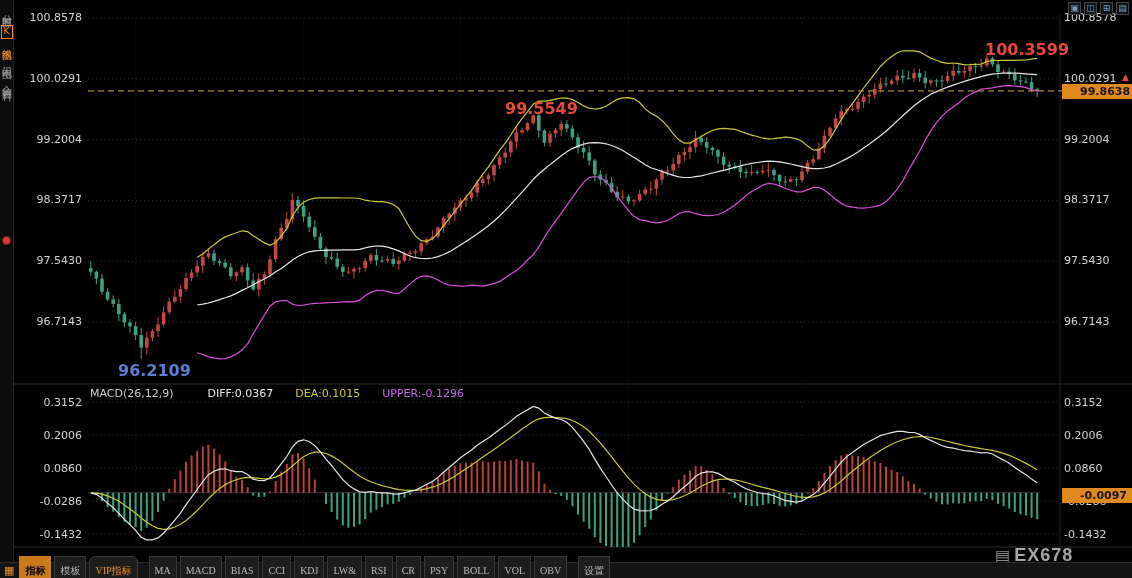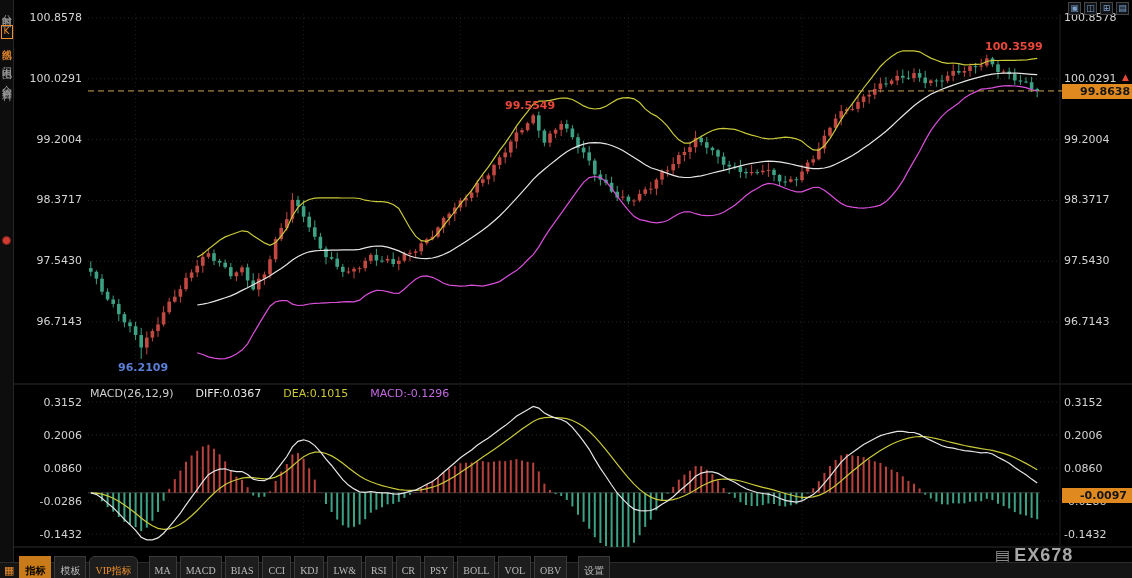--- a/index.html
+++ b/index.html
@@ -37,26 +37,26 @@
 
   
   .ytick{position:absolute;font-size:11px;color:#d4d4d4;z-index:3;}
   .ytick.left{left:18px;width:64px;text-align:right;}
   .ytick.right{left:1064px;text-align:left;}
 
   
   .macd-hdr{position:absolute;left:90px;top:387px;font-size:11px;display:flex;gap:22px;z-index:5;
             white-space:nowrap;}
   .mlab{color:#cfcfcf;}
-  .mdiff{color:#e8e8e8;}
+  .mdiff{color:#e8e8e8;margin-left:12px;}
   .mdea{color:#c9c93a;}
   .mmacd{color:#c36ae0;}
 
   
-  .ann{position:absolute;font-size:11px;font-weight:bold;color:#e8473a;z-index:4;}
+  .ann{position:absolute;font-size:16px;font-weight:bold;color:#e8473a;z-index:4;}
   .ann-high{left:985px;top:40px;}
   .ann-mid{left:505px;top:99px;}
   .ann-low{left:118px;top:361px;color:#5b7fd6;}
 
   
   .badge{position:absolute;left:1062px;width:86px;height:15px;background:#e0891f;color:#151515;
          font-size:11px;font-weight:bold;z-index:6;padding:1px 18px;line-height:13px;}
   .price-badge{top:84px;}
   .macd-badge{top:488px;}
   .up-arrow{position:absolute;left:1122px;top:72px;color:#e8473a;font-size:9px;z-index:6;}
@@ -668,21 +668,21 @@
       <div class="ytick left" style="top: 495px;">-0.0286</div>
       <div class="ytick right" style="top: 495px;">-0.0286</div>
       <div class="ytick left" style="top: 528px;">-0.1432</div>
       <div class="ytick right" style="top: 528px;">-0.1432</div>
     </div>
 
   <div class="macd-hdr">
     <span class="mlab">MACD(26,12,9)</span>
     <span class="mdiff">DIFF:0.0367</span>
     <span class="mdea">DEA:0.1015</span>
-    <span class="mmacd">MACD:-0.1296</span>
+    <span class="mmacd">UPPER:-0.1296</span>
   </div>
 
   <div class="ann ann-high">100.3599</div>
   <div class="ann ann-mid">99.5549</div>
   <div class="ann ann-low">96.2109</div>
 
   <span class="up-arrow">▲</span>
   <div class="badge price-badge">99.8638</div>
   <div class="badge macd-badge">-0.0097</div>
 

